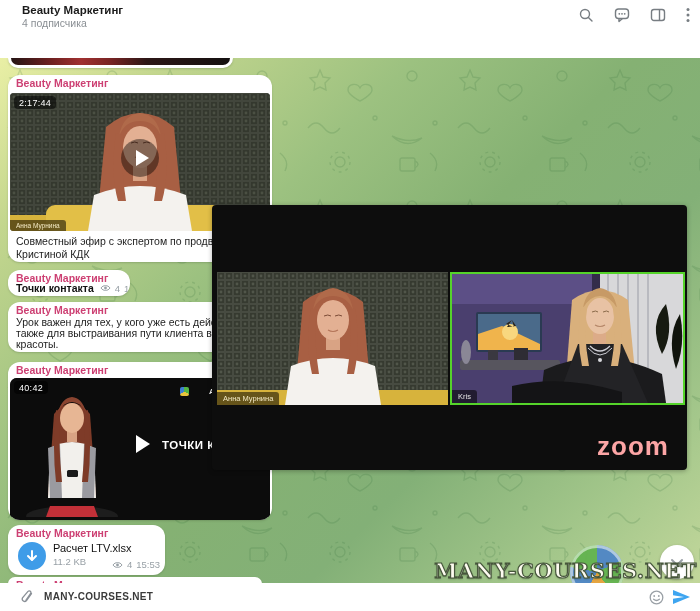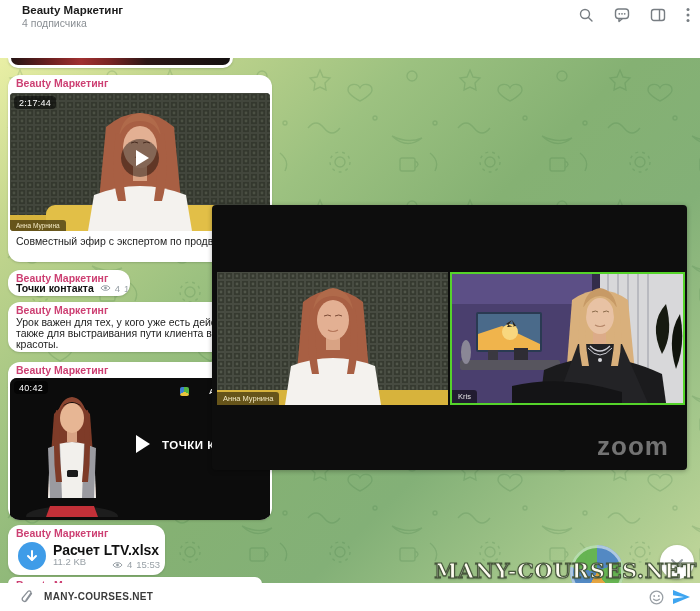--- a/index.html
+++ b/index.html
@@ -62,36 +62,36 @@
   .thumb2 { position:absolute; left:2px; top:16px; width:260px; height:170px; border-radius:7px; overflow:hidden; background:#0c0c0c; }
   .play-tri { position:absolute; left:126px; top:57px; border-left:14px solid #fff; border-top:9px solid transparent; border-bottom:9px solid transparent; }
   .video2-title { position:absolute; left:152px; top:61px; color:#fff; font-weight:bold; font-size:11.5px; letter-spacing:.5px; white-space:nowrap; }
   .amu-logo { position:absolute; left:170px; top:9px; display:flex; align-items:center; gap:3px; }
   .amu-dot { width:9px; height:9px; border-radius:2px; background:conic-gradient(#53b544 0 33%,#e6c33c 33% 66%,#3f7fd1 66% 100%); }
   .amu-text { color:#fff; font-weight:bold; font-size:8px; letter-spacing:.5px;margin-left:17px; }
 
   .msg-file { left:8px; top:467px; width:157px; height:50px; }
   .file-circle { position:absolute; left:10px; top:17px; width:28px; height:28px; border-radius:50%; background:#3f9ce8;
      display:flex; align-items:center; justify-content:center; cursor:pointer; }
-  .file-name { position:absolute; left:45px; top:17px; font-size:14px; font-weight:bold; color:#111; white-space:nowrap; }
+  .file-name { position:absolute; left:45px; top:17px; font-size:11px; font-weight:normal; color:#111; white-space:nowrap; }
   .file-size { position:absolute; left:45px; top:31px; font-size:9.5px; color:#98a0a6; }
   .msg-file .meta { position:absolute; right:5px; bottom:5px; }
 
   .bottom-partial { left:8px; top:519px; width:254px; height:7px; border-radius:12px 12px 0 0; }
 
   
   .zoom-overlay { position:absolute; left:212px; top:147px; width:475px; height:265px; background:#0d0d0d;
      border-radius:4px; box-shadow:0 1px 5px rgba(0,0,0,.3); z-index:10; overflow:hidden; }
   .tile { position:absolute; top:67px; height:133px; overflow:hidden; }
   .tile-left { left:5px; width:231px; background:#41453c; }
   .tile-right { left:238px; width:235px; border:2px solid #55d42a; background:#241f33; }
   .tile svg { display:block; }
   .tile .nametag { font-size:7.5px; }
   .tile-right .nametag { background:rgba(0,0,0,.55); color:#e4e4e4; }
-  .zoom-logo { position:absolute; right:18px; bottom:8px; color:#737373; font-size:26px; font-weight:600; letter-spacing:1px; }
+  .zoom-logo { position:absolute; right:18px; bottom:8px; color:#fca5a5; font-size:26px; font-weight:600; letter-spacing:1px; }
 
   
   .watermark { position:absolute; right:3px; top:500px; z-index:15; font-family:"DejaVu Serif","Liberation Serif",serif;
      font-size:21px; font-weight:bold; letter-spacing:.5px; color:#fdfbf0;
      -webkit-text-stroke:1.2px #46563b; text-shadow:0 1px 2px rgba(40,60,30,.45); }
   .wm-globe { position:absolute; left:570px; top:487px; width:54px; height:54px; border-radius:50%; z-index:14;
      background:conic-gradient(#4f86c6 0 18%,#63b34f 18% 40%,#e8a33d 40% 58%,#4f86c6 58% 78%,#63b34f 78% 100%);
      box-shadow:inset 0 0 0 3px rgba(255,255,255,.55); opacity:.95; }
 
   .scroll-btn { position:absolute; left:660px; top:487px; width:34px; height:34px; border-radius:50%; background:#fff;
@@ -197,20 +197,21 @@
           <path d="M121 50 q4 -2 7 0" stroke="#7a4a35" stroke-width="1" fill="none"></path>
           <path d="M133 50 q4 -2 7 0" stroke="#7a4a35" stroke-width="1" fill="none"></path>
           <path d="M125 64 q5 3 10 0" stroke="#b5765a" stroke-width="1.2" fill="none"></path>
         </svg>
         <span class="duration-badge">2:17:44</span>
         <div class="play-btn"></div>
         <span class="nametag">Анна Мурнина</span>
       </div>
       <div class="caption">
         <span class="msg-text" style="display:block;">Совместный эфир с экспертом по продвижению в соцсетях</span>
+        <span class="msg-text" style="display:block;">Кристиной КДК</span>
       </div>
     </div>
 
     <div class="bubble msg-touch">
       <div class="sender">Beauty Маркетинг</div>
       <div class="row">
         <b>Точки контакта</b>
         <span class="meta">
           <svg width="11" height="8" viewBox="0 0 11 8">
               <path d="M1 4 C3 .8 8 .8 10 4 C8 7.2 3 7.2 1 4 Z" fill="none" stroke="#98a0a6" stroke-width="1"></path>

